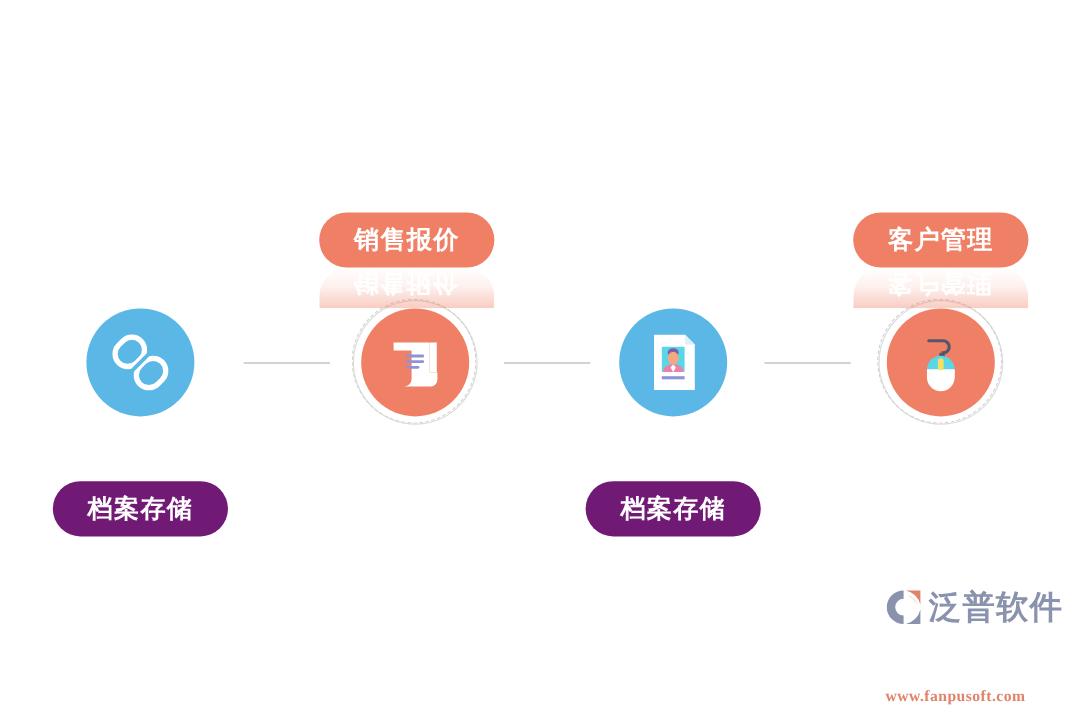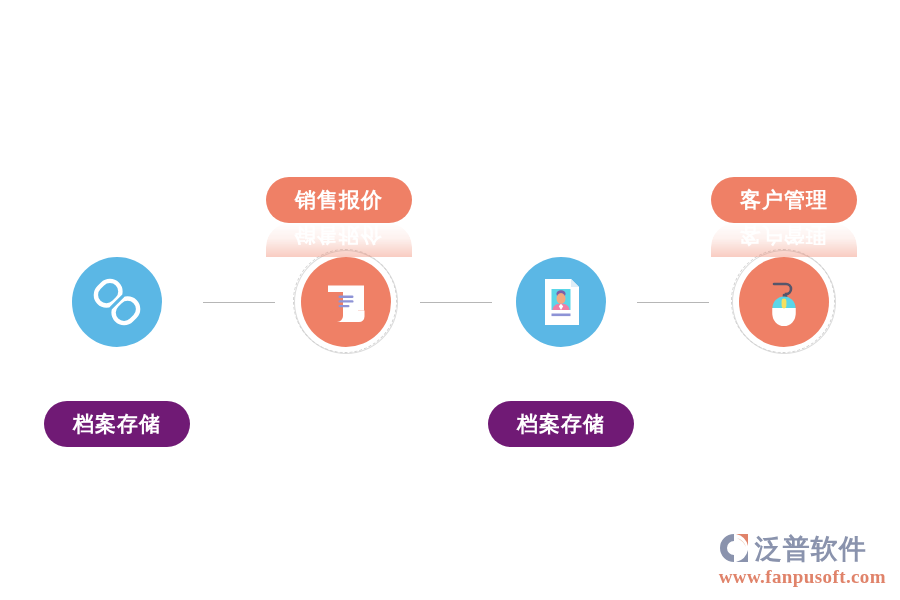--- a/index.html
+++ b/index.html
@@ -88,34 +88,35 @@
     margin-top:-1px;
   }
 
   
   #logo{
     position:absolute;
     right:14px;bottom:12px;
     display:flex;
     flex-direction:column;
     align-items:flex-start;
+    gap:48px;
   }
   .logo-row{display:flex;align-items:center;}
   .logo-mark{width:34px;height:32px;margin-right:4px;}
   .logo-name{
     font-family:"DejaVu Sans","Liberation Sans",sans-serif;
     font-size:27px;
     font-weight:bold;
     color:#8a93ad;
     letter-spacing:1px;
     line-height:1;
   }
   .logo-url{
     font-family:"Liberation Serif","DejaVu Serif",serif;
-    font-size:19px;
+    font-size:13px;
     font-weight:bold;
     color:#e0836a;
     letter-spacing:.4px;
     margin-top:2px;
     margin-left:2px;
   }
 </style>
 </head>
 <body>
 

